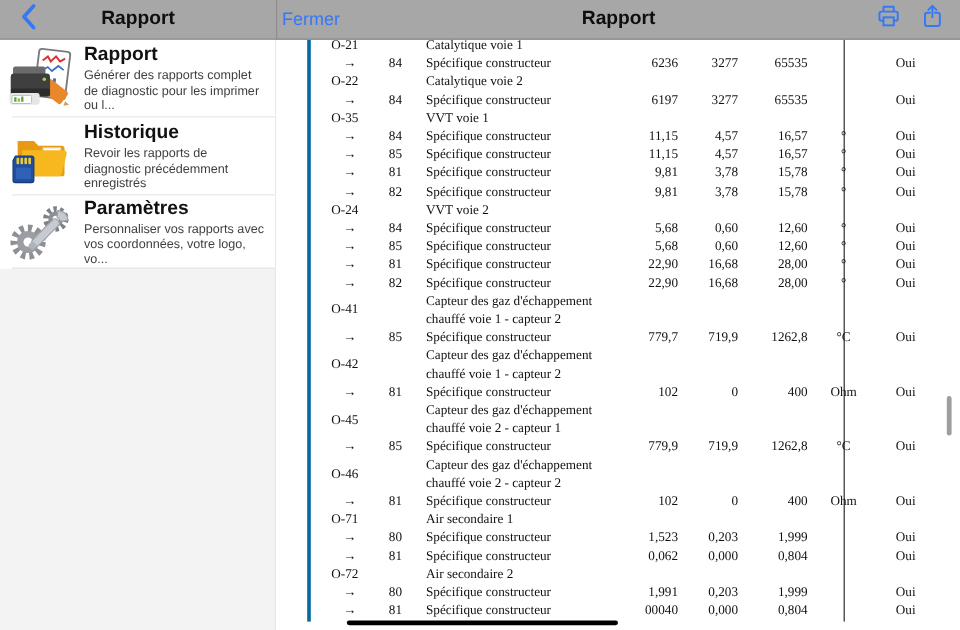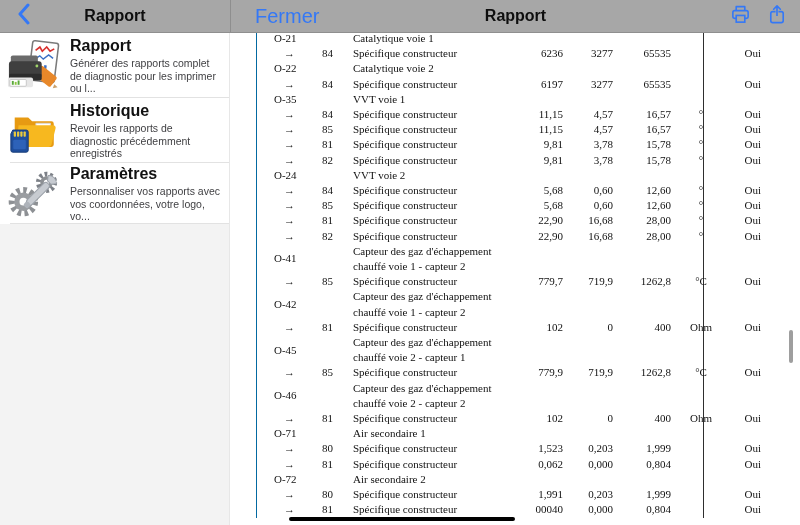--- a/index.html
+++ b/index.html
@@ -10,21 +10,21 @@
   
   .nav { position:absolute; top:0; left:0; width:800px; height:33px; background:#a7a7a7;
          border-bottom:1px solid #8f8f8f; z-index:30; display:flex; }
   .nav-left { position:relative; width:230px; height:100%; display:flex; align-items:center; }
   .nav-right { position:relative; flex:1; height:100%; display:flex; align-items:center;
                border-left:1px solid rgba(0,0,0,0.15); }
   .nav-title { position:absolute; left:0; right:0; text-align:center; font-size:16px;
                font-weight:bold; color:#0e0e0e; pointer-events:none; }
   .back-btn { position:relative; z-index:2; margin-left:12px; width:24px; height:24px;
               display:flex; align-items:center; justify-content:center; cursor:pointer; }
-  .close-btn { position:relative; z-index:2; margin-left:24px; font-size:20px;
+  .close-btn { position:relative; z-index:2; margin-left:4px; font-size:15px;
                color:var(--accent,#3478F6); cursor:pointer; }
   .nav-actions { position:absolute; right:12px; top:0; height:100%; display:flex;
                  align-items:center; gap:16px; z-index:2; }
   .nav-icon { width:21px; height:21px; display:flex; align-items:center; cursor:pointer; }
   .nav-icon svg { width:100%; height:100%; }
 
   
   .sidebar { position:absolute; top:33px; left:0; width:230px; bottom:0; background:#f3f3f3;
              border-right:1px solid #e7e7e7; }
   .sidebar-list { background:#fff; }
@@ -37,21 +37,21 @@
              justify-content:center; }
   .si-icon svg { width:54px; height:54px; }
   .si-text { margin-left:8px; padding-right:4px; }
   .si-title { font-size:16px; font-weight:bold; color:#111; line-height:19px; }
   .si-desc { font-size:10.5px; color:#3f3f42; line-height:12.5px; margin-top:2px; width:150px; }
 
   
   .doc { position:absolute; top:33px; left:230px; right:0; bottom:0; background:#fff;
          overflow:hidden; }
   .ptable { position:absolute; left:26px; top:-2px; width:448px;
-            border-left:1px solid #0369a1; border-right:1px solid #2e2e2e;
+            border-left:3px solid #0369a1; border-right:1px solid #2e2e2e;
             font-family:"Liberation Serif", serif; font-size:11px; color:#111;
             line-height:15.2px; }
   .trow { display:flex; align-items:center; }
   .c { flex:0 0 auto; }
   .c-code { width:56px; padding-left:17px; }
   .c-arrow { width:56px; padding-left:27px; }
   .c-num  { width:24px; text-align:right; padding-right:4px; }
   .c-desc { width:170px; padding-left:16px; padding-right:2px; }
   .c-val  { width:56px; text-align:right; }
   .c-min  { width:50px; text-align:right; }

